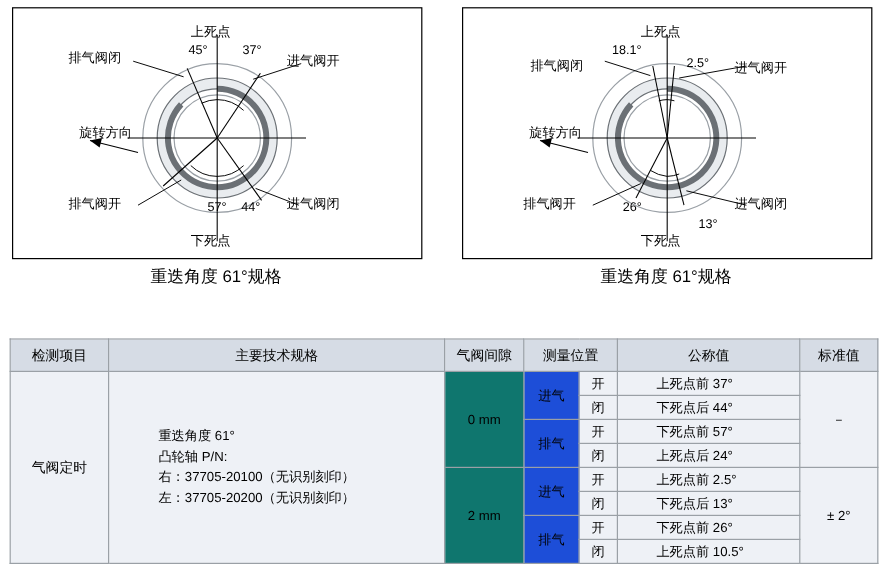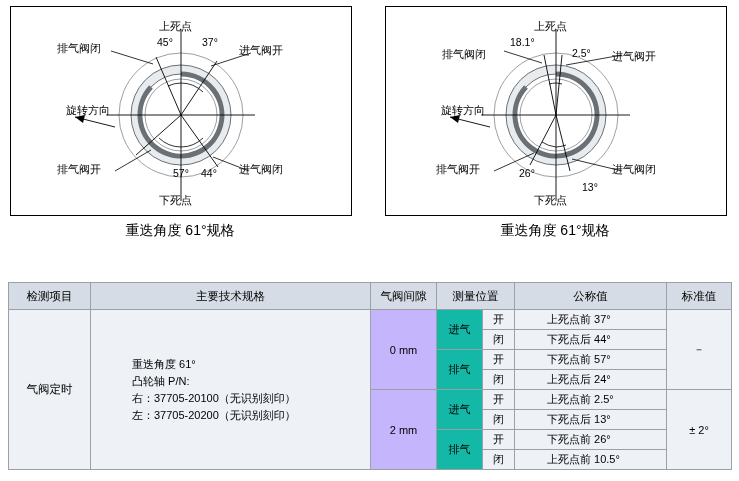--- a/index.html
+++ b/index.html
@@ -72,25 +72,25 @@
     padding-left:41px;
     font-size:11px;
     line-height:17px;
     background:#eef1f6;
   }
   td.item{
     background:#eef1f6;
     font-size:11.5px;
   }
   td.gap{
-    background:#c4b5fd;
+    background:#0f766e;
     font-size:11px;
   }
   td.pos{
-    background:#14b8a6;
+    background:#1d4ed8;
     font-size:11px;
     width:44px;
   }
   td.oc{
     background:#eef1f6;
     font-size:11px;
     width:30px;
   }
   td.nominal{
     background:#eef1f6;

